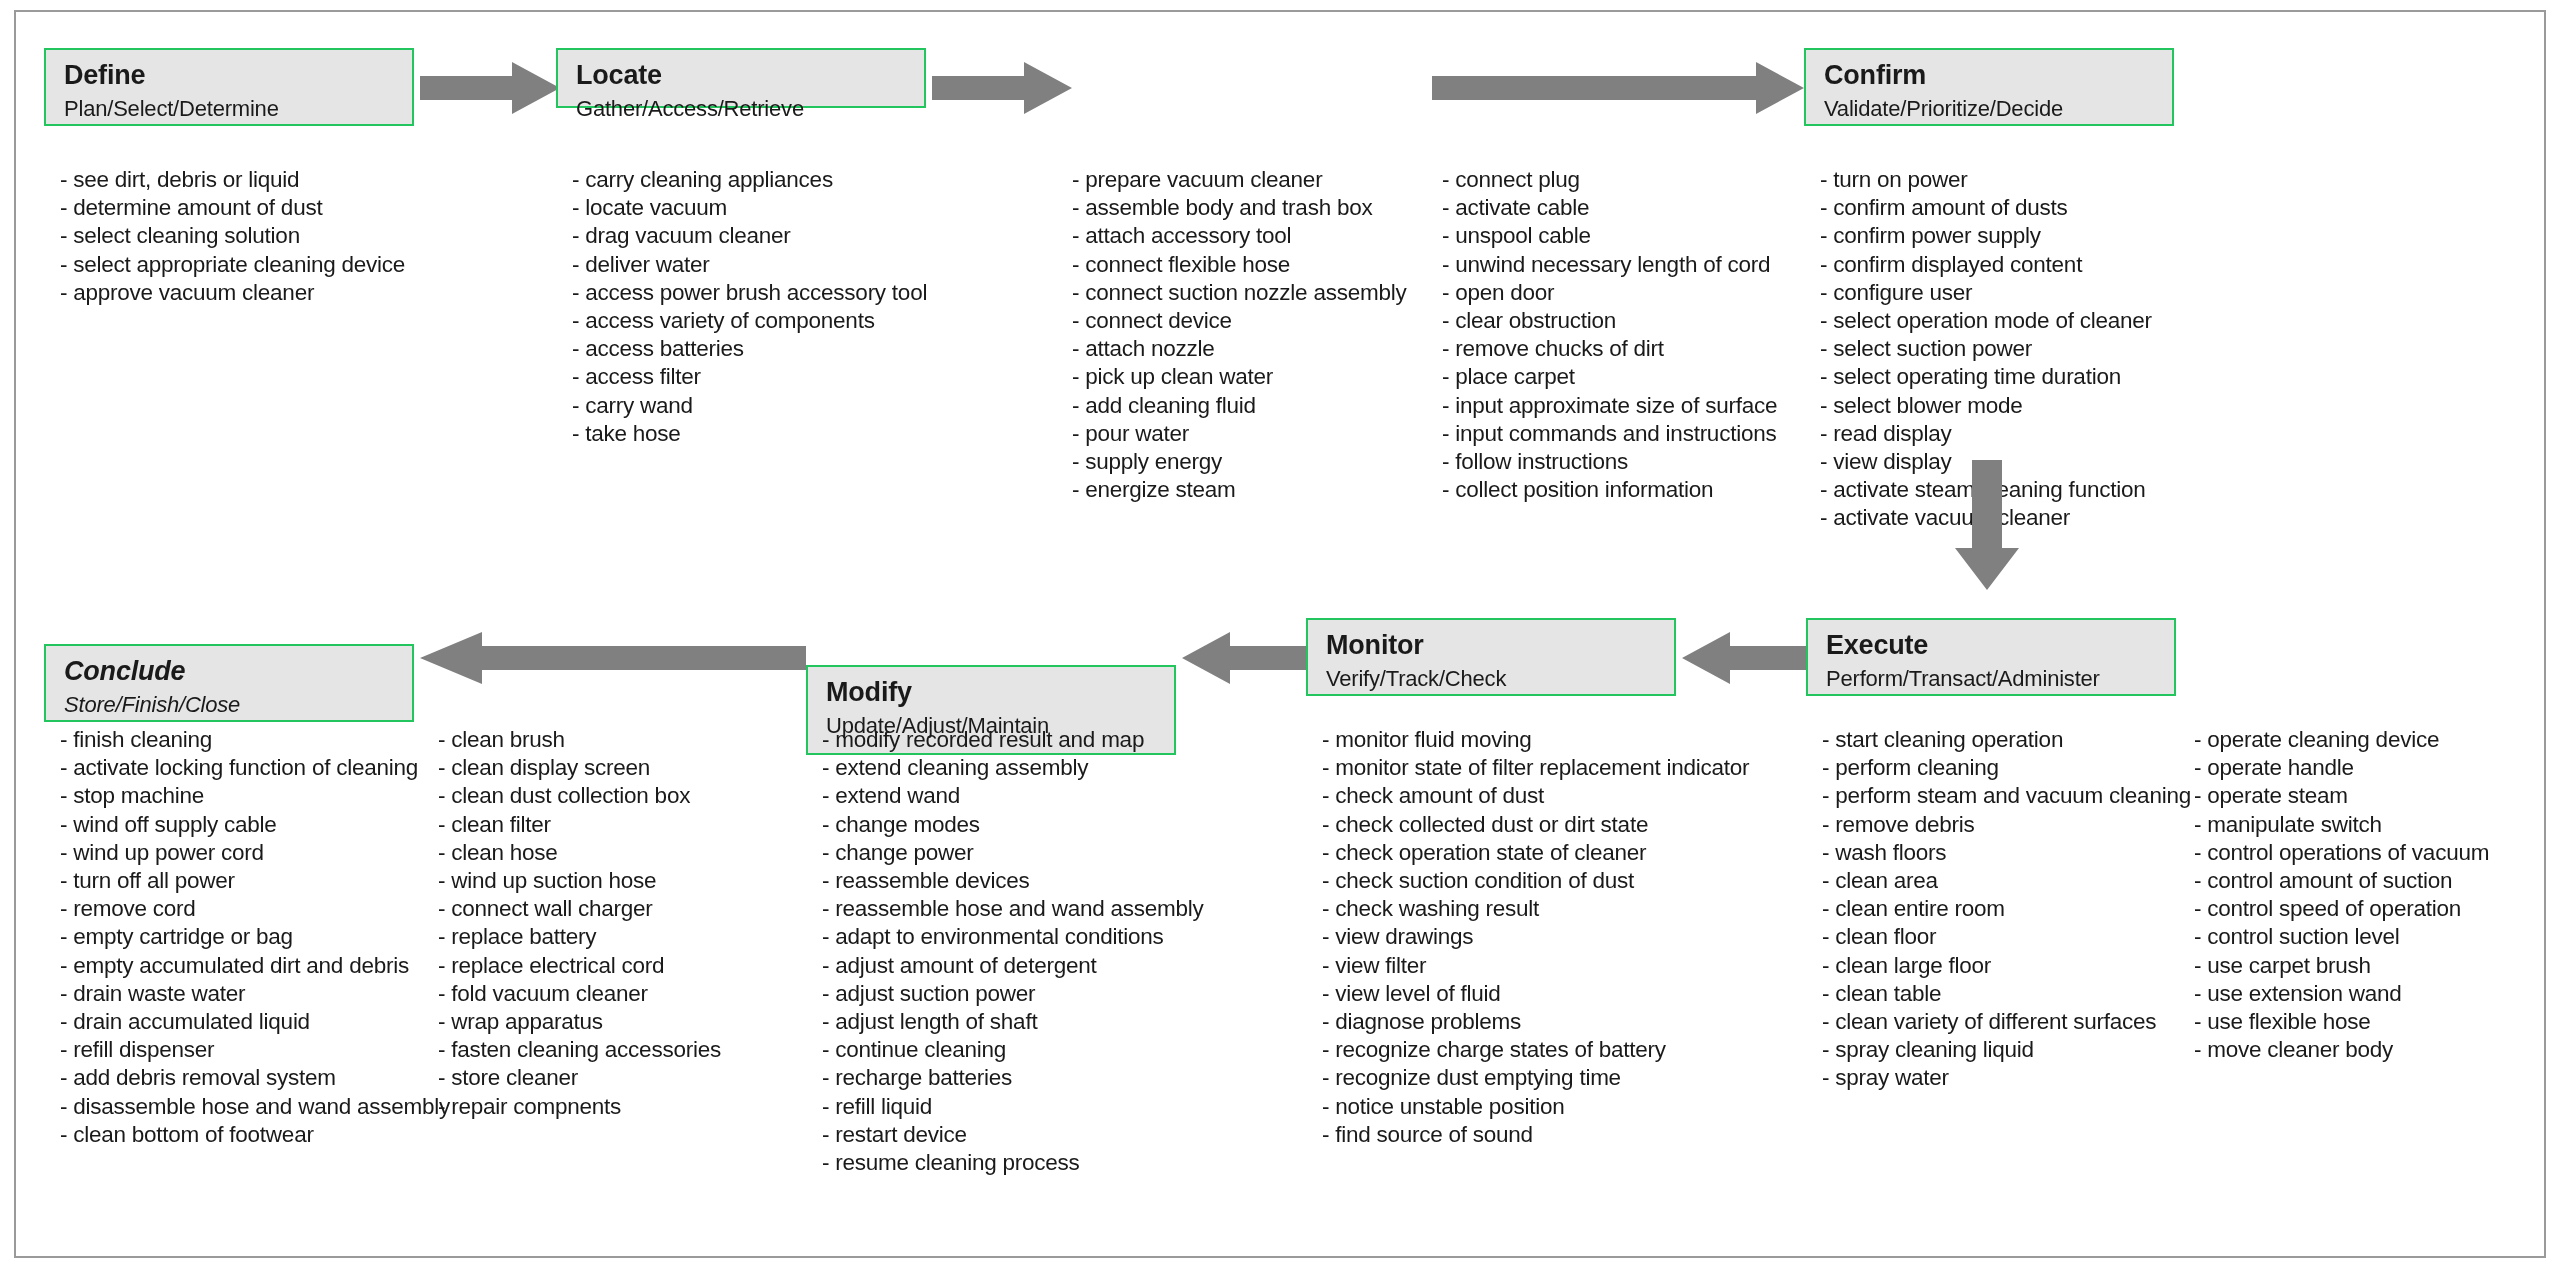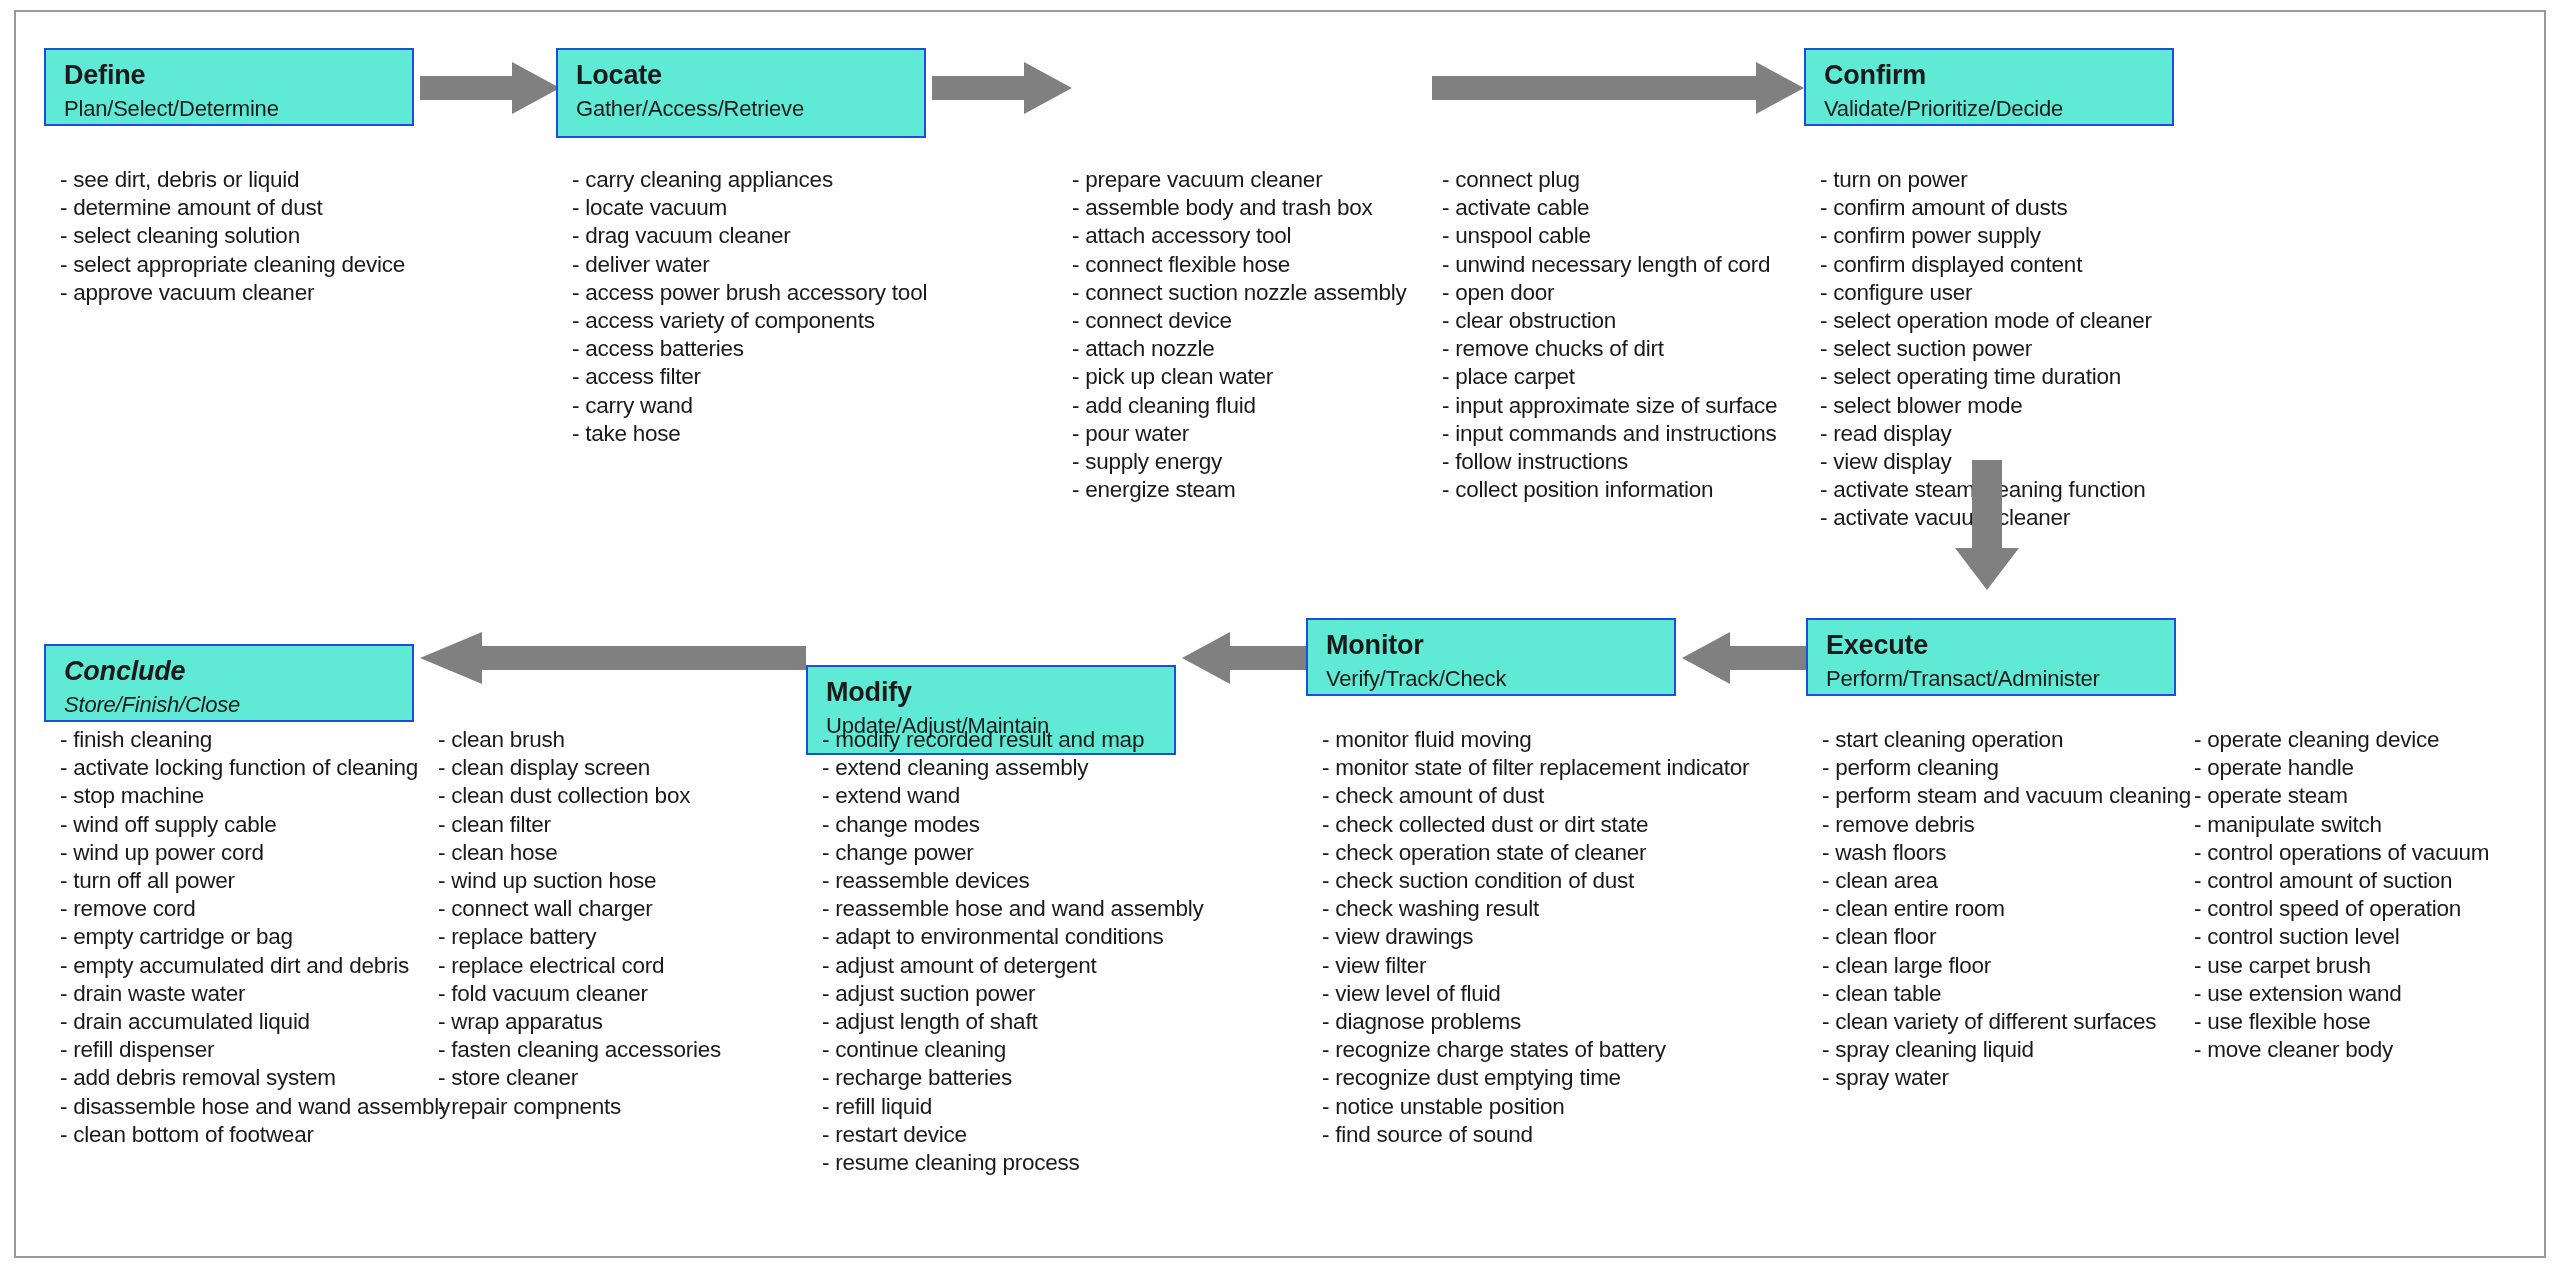--- a/index.html
+++ b/index.html
@@ -39,22 +39,22 @@
     font-size: 24px;
     display: flex;
     align-items: center;
     justify-content: center;
     letter-spacing: 0.2px;
   }
 
   
   .stage-box {
     position: absolute;
-    border: 2px solid #1d4ed8;
-    background: #5eead4;
+    border: 2px solid #22c55e;
+    background: #e5e5e5;
     padding: 10px 0 0 18px;
   }
   .stage-title {
     font-size: 27px;
     font-weight: bold;
     line-height: 1.15;
     letter-spacing: -0.2px;
   }
   .stage-sub {
     font-size: 22px;
@@ -98,21 +98,21 @@
     <div class="act-item">- select appropriate cleaning device</div>
     <div class="act-item">- approve vacuum cleaner</div>
   </div>
 
   <div class="arrow-right" style="left:420px; top:62px;">
     <svg width="140" height="52" viewBox="0 0 140 52">
       <path d="M0,14 L92,14 L92,0 L140,26 L92,52 L92,38 L0,38 Z" fill="#808080"></path>
     </svg>
   </div>
 
-  <div class="stage-box" style="left:556px; top:48px; width:370px; height:90px;">
+  <div class="stage-box" style="left:556px; top:48px; width:370px; height:60px;">
     <div class="stage-title">Locate</div>
     <div class="stage-sub">Gather/Access/Retrieve</div>
   </div>
   <div class="act-list" style="left:572px; top:166px;">
     <div class="act-item">- carry cleaning appliances</div>
     <div class="act-item">- locate vacuum</div>
     <div class="act-item">- drag vacuum cleaner</div>
     <div class="act-item">- deliver water</div>
     <div class="act-item">- access power brush accessory tool</div>
     <div class="act-item">- access variety of components</div>

